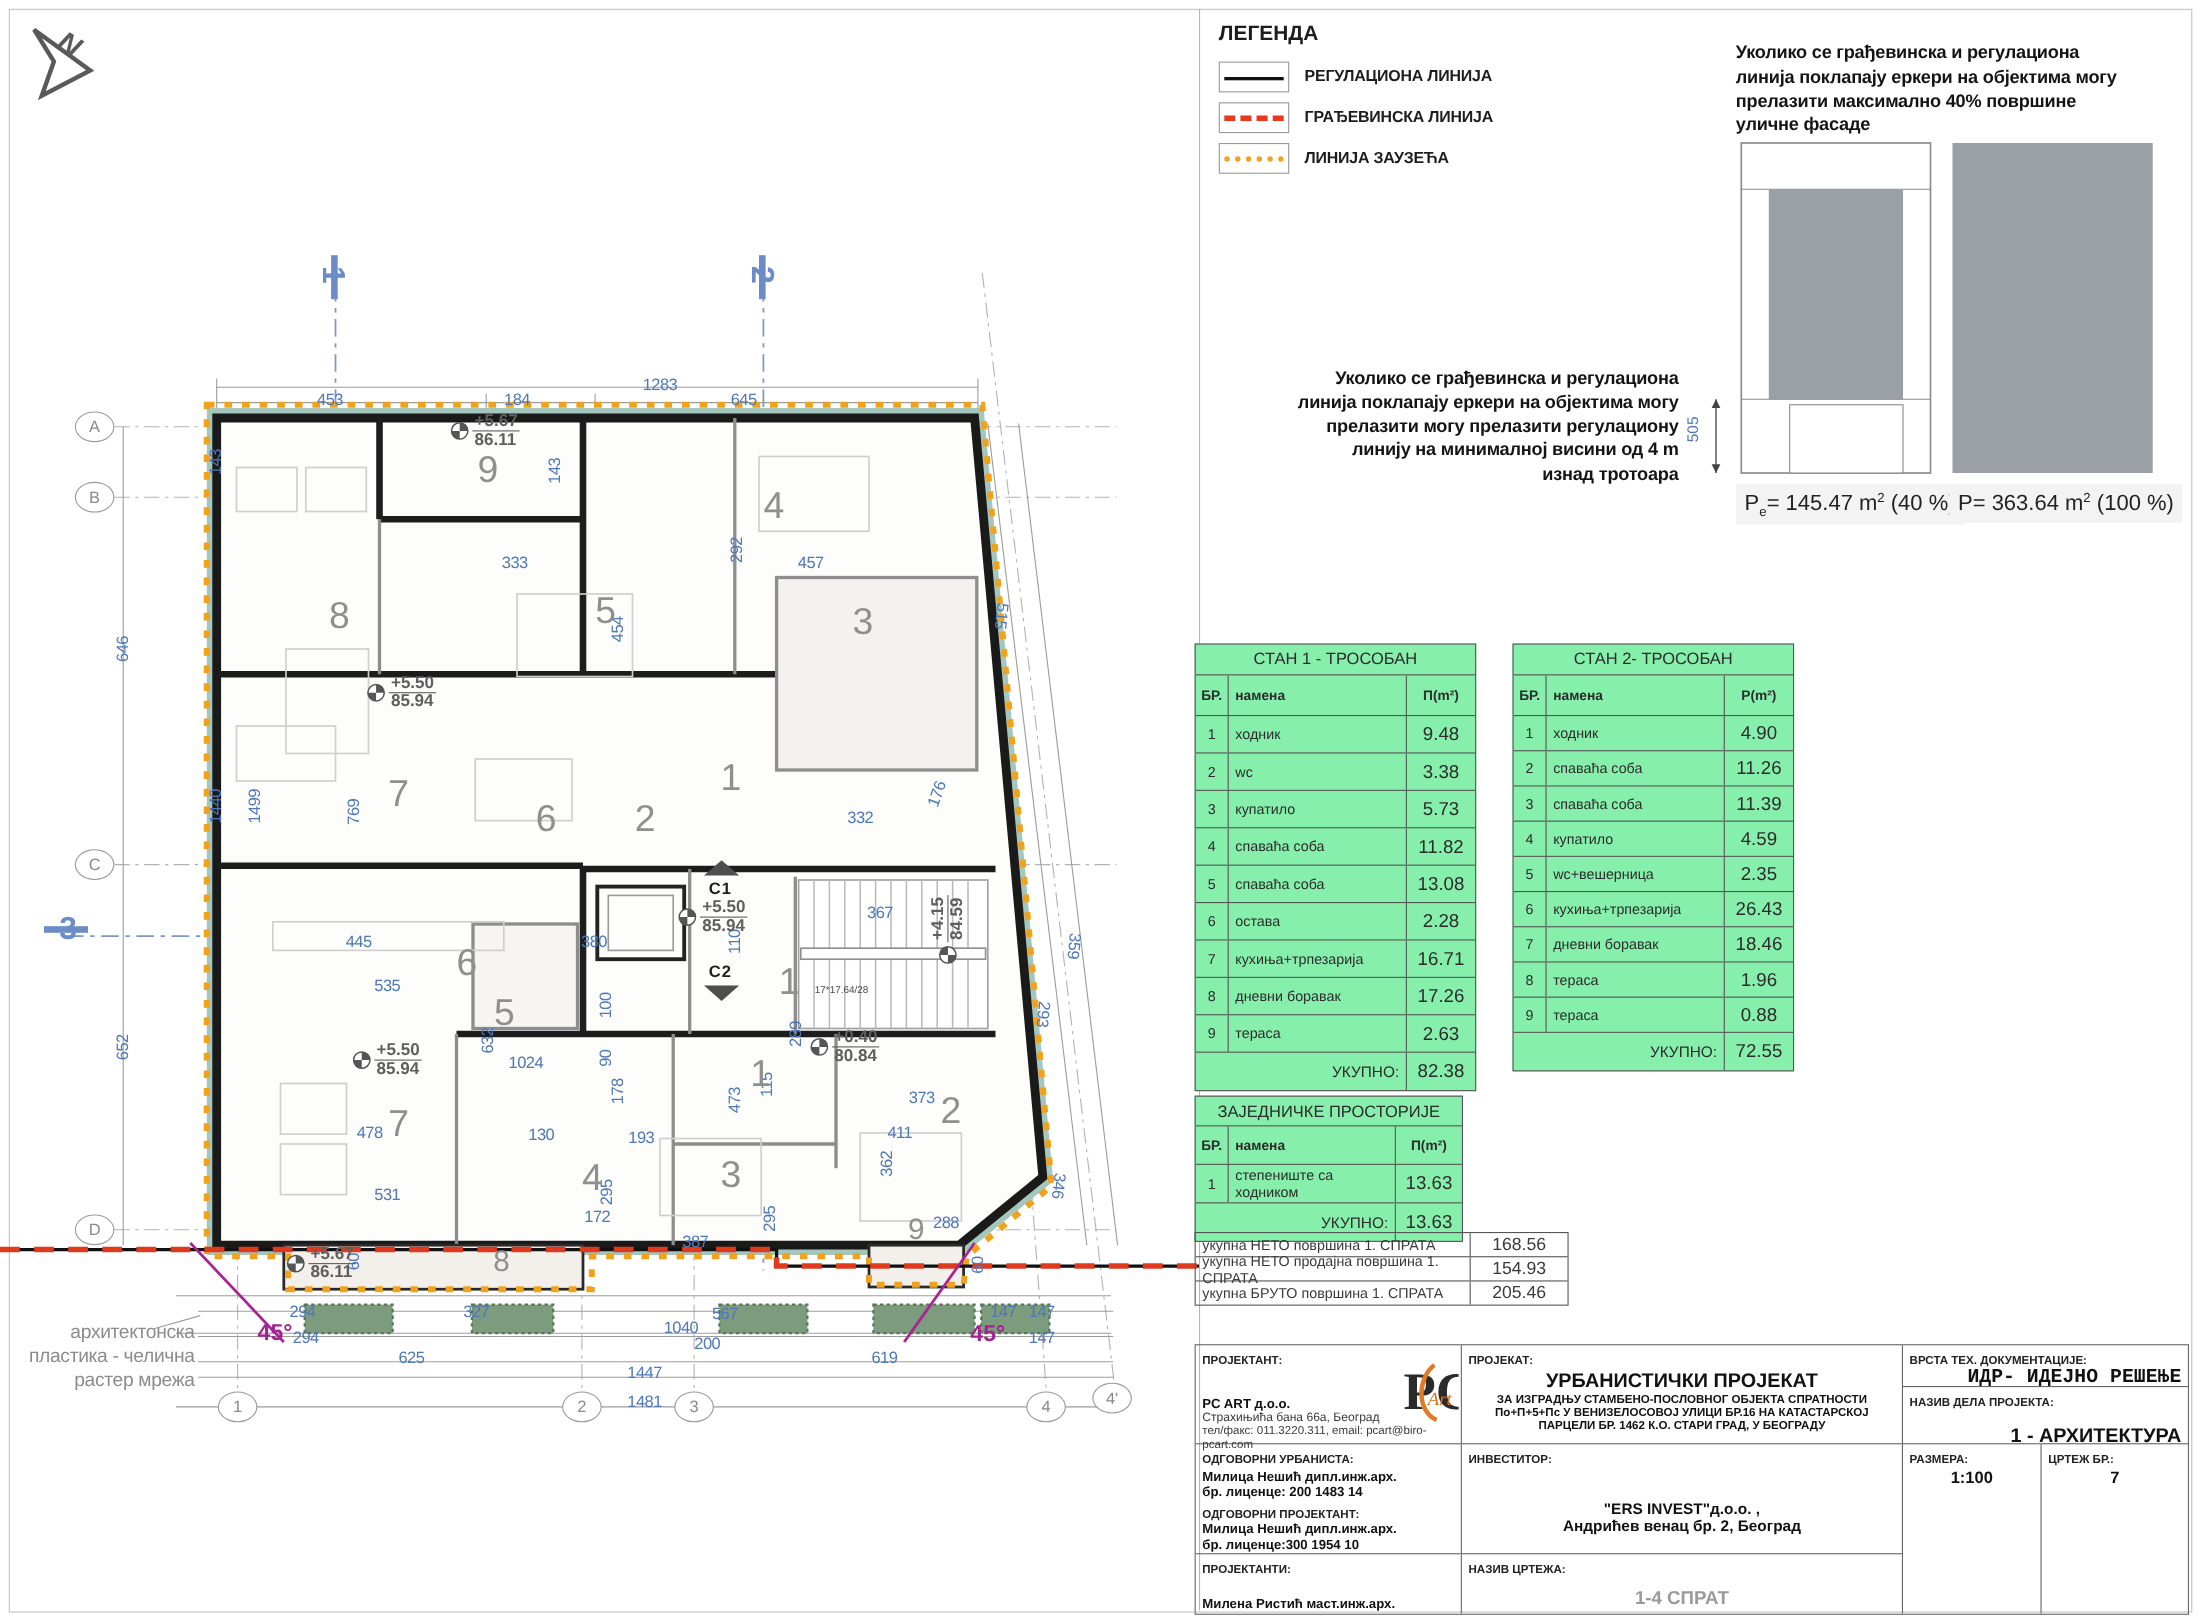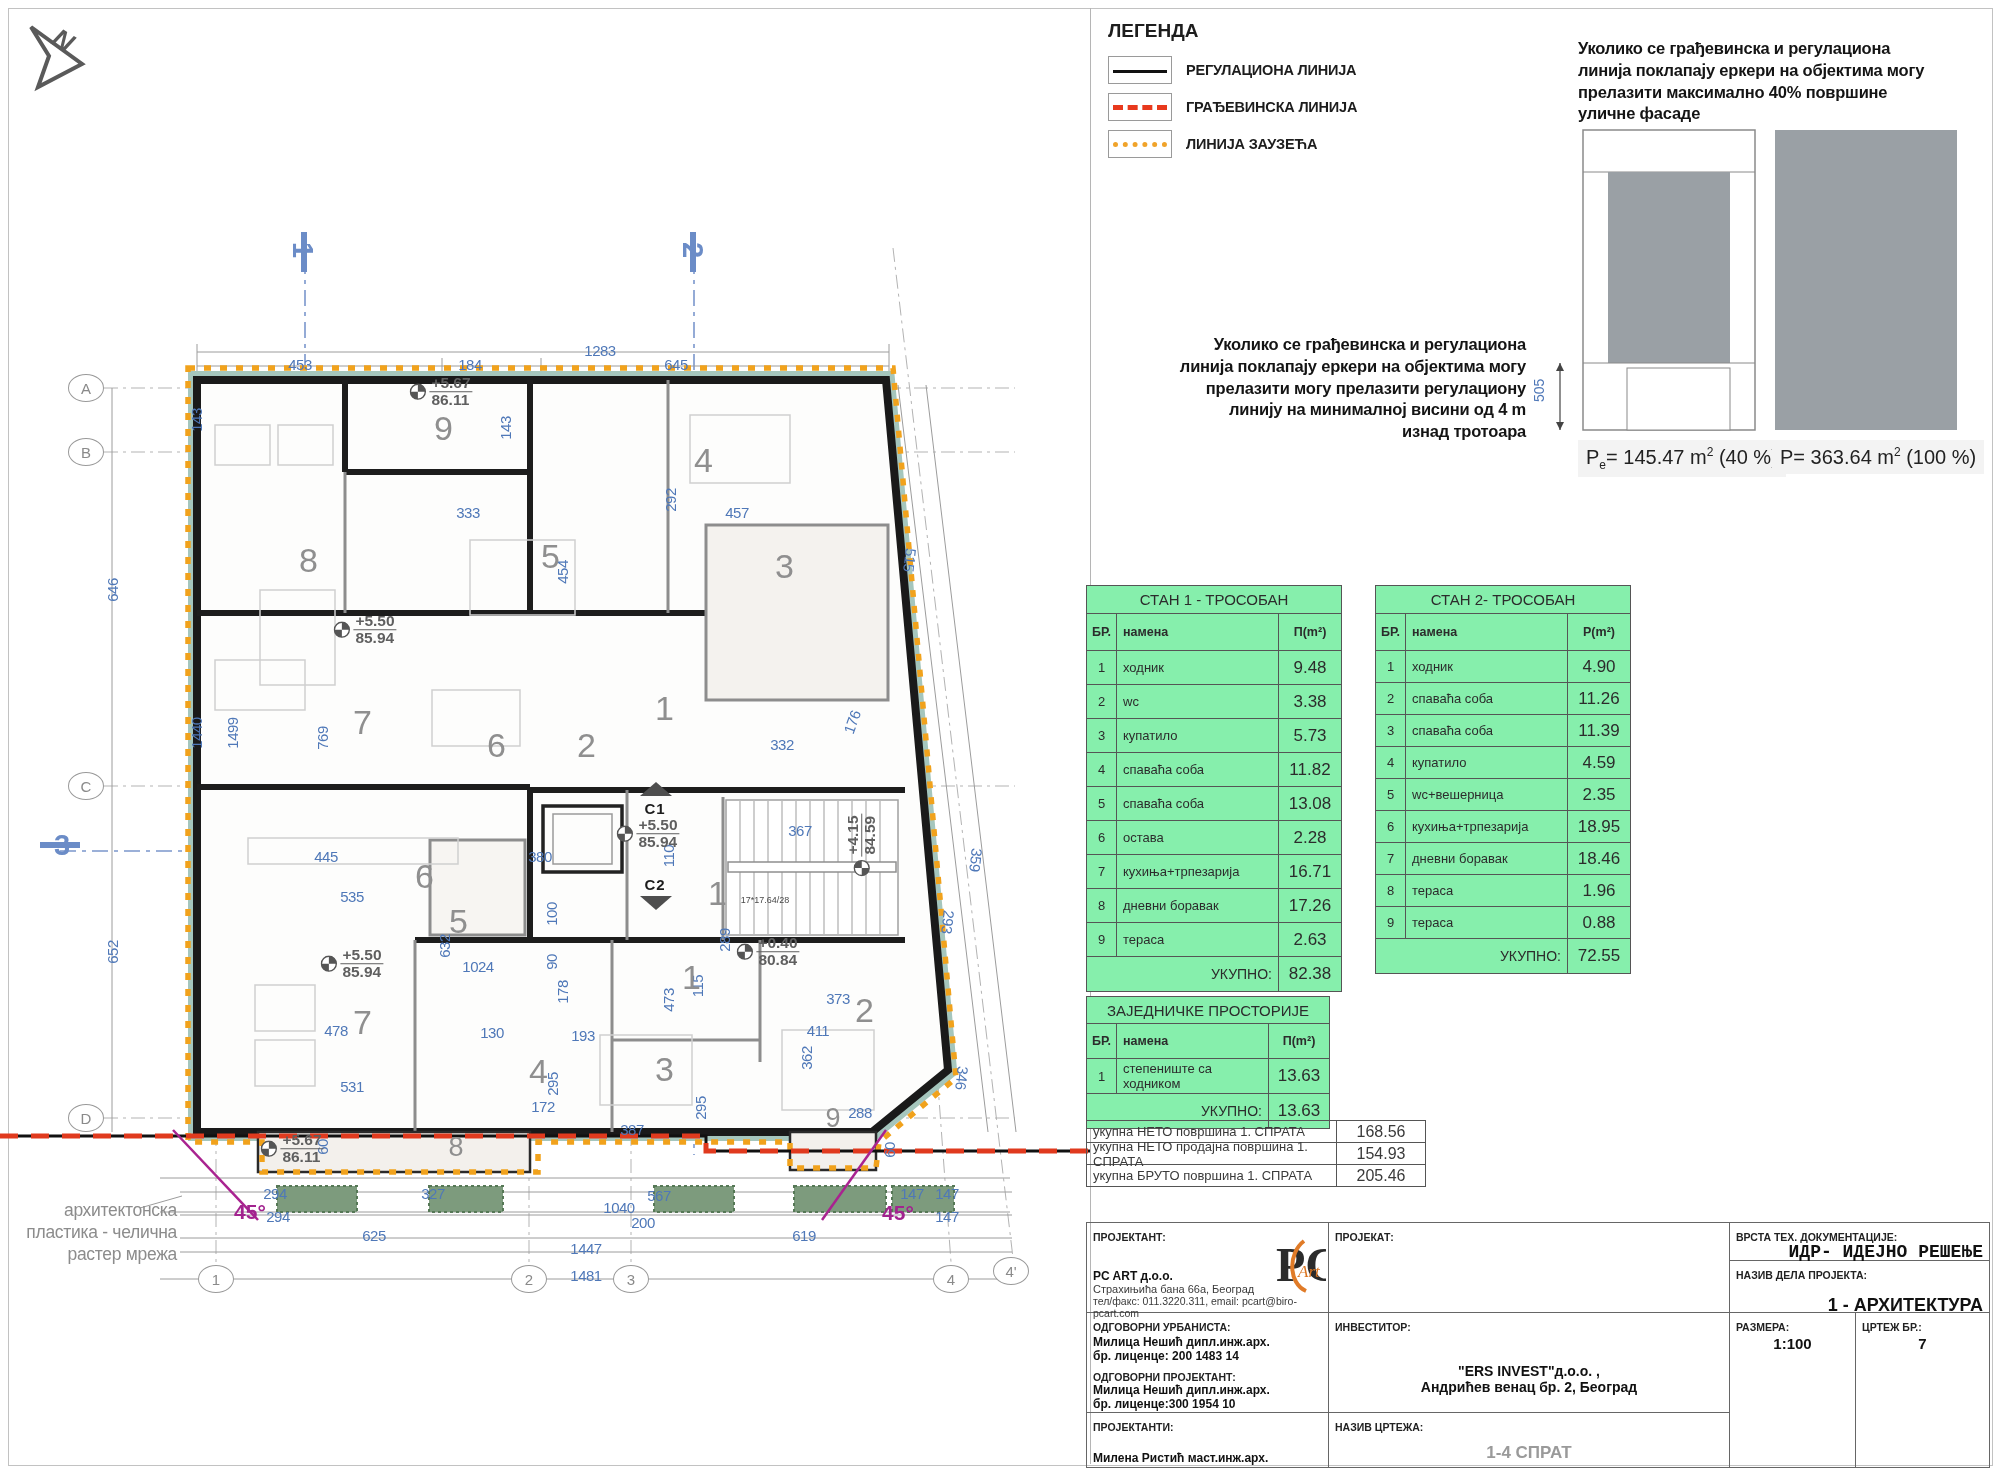--- a/index.html
+++ b/index.html
@@ -495,21 +495,21 @@
       <div class="tc val" style="width: 62px;">4.59</div>
     </div>
     <div class="trow " style="height: 31px;">
       <div class="tc num" style="width: 30px;">5</div>
       <div class="tc " style="flex: 1 1 0%;">wc+вешерница</div>
       <div class="tc val" style="width: 62px;">2.35</div>
     </div>
     <div class="trow " style="height: 31px;">
       <div class="tc num" style="width: 30px;">6</div>
       <div class="tc " style="flex: 1 1 0%;">кухиња+трпезарија</div>
-      <div class="tc val" style="width: 62px;">18.95</div>
+      <div class="tc val" style="width: 62px;">26.43</div>
     </div>
     <div class="trow " style="height: 31px;">
       <div class="tc num" style="width: 30px;">7</div>
       <div class="tc " style="flex: 1 1 0%;">дневни боравак</div>
       <div class="tc val" style="width: 62px;">18.46</div>
     </div>
     <div class="trow " style="height: 31px;">
       <div class="tc num" style="width: 30px;">8</div>
       <div class="tc " style="flex: 1 1 0%;">тераса</div>
       <div class="tc val" style="width: 62px;">1.96</div>
@@ -578,20 +578,26 @@
       <div class="tb-big" style="font-size:12px;">бр. лиценце:300 1954 10</div>
     </div>
     <div class="tb-cell" style="flex:1;">
       <span class="tb-lab">ПРОЈЕКТАНТИ:</span>
       <div class="tb-big" style="font-size:12px;margin-top:16px;">Милена Ристић маст.инж.арх.</div>
     </div>
   </div>
   <div id="tb-col2">
     <div class="tb-cell bb" style="height:90px;">
       <span class="tb-lab">ПРОЈЕКАТ:</span>
+      <div style="text-align:center;font-weight:700;color:#111;">
+        <div style="font-size:18px;">УРБАНИСТИЧКИ ПРОЈЕКАТ</div>
+        <div style="font-size:10.5px;">ЗА ИЗГРАДЊУ СТАМБЕНО-ПОСЛОВНОГ ОБЈЕКТА  СПРАТНОСТИ</div>
+        <div style="font-size:10.5px;">По+П+5+Пс У ВЕНИЗЕЛОСОВОЈ УЛИЦИ БР.16 НА КАТАСТАРСКОЈ</div>
+        <div style="font-size:10.5px;">ПАРЦЕЛИ БР. 1462 К.О. СТАРИ ГРАД, У БЕОГРАДУ</div>
+      </div>
     </div>
     <div class="tb-cell bb" style="height:100px;">
       <span class="tb-lab">ИНВЕСТИТОР:</span>
       <div style="text-align:center;font-weight:700;color:#111;margin-top:28px;">
         <div style="font-size:14px;">"ERS INVEST"д.о.о. ,</div>
         <div style="font-size:14px;">Андрићев венац бр. 2, Београд</div>
       </div>
     </div>
     <div class="tb-cell" style="flex:1;">
       <span class="tb-lab">НАЗИВ ЦРТЕЖА:</span>

